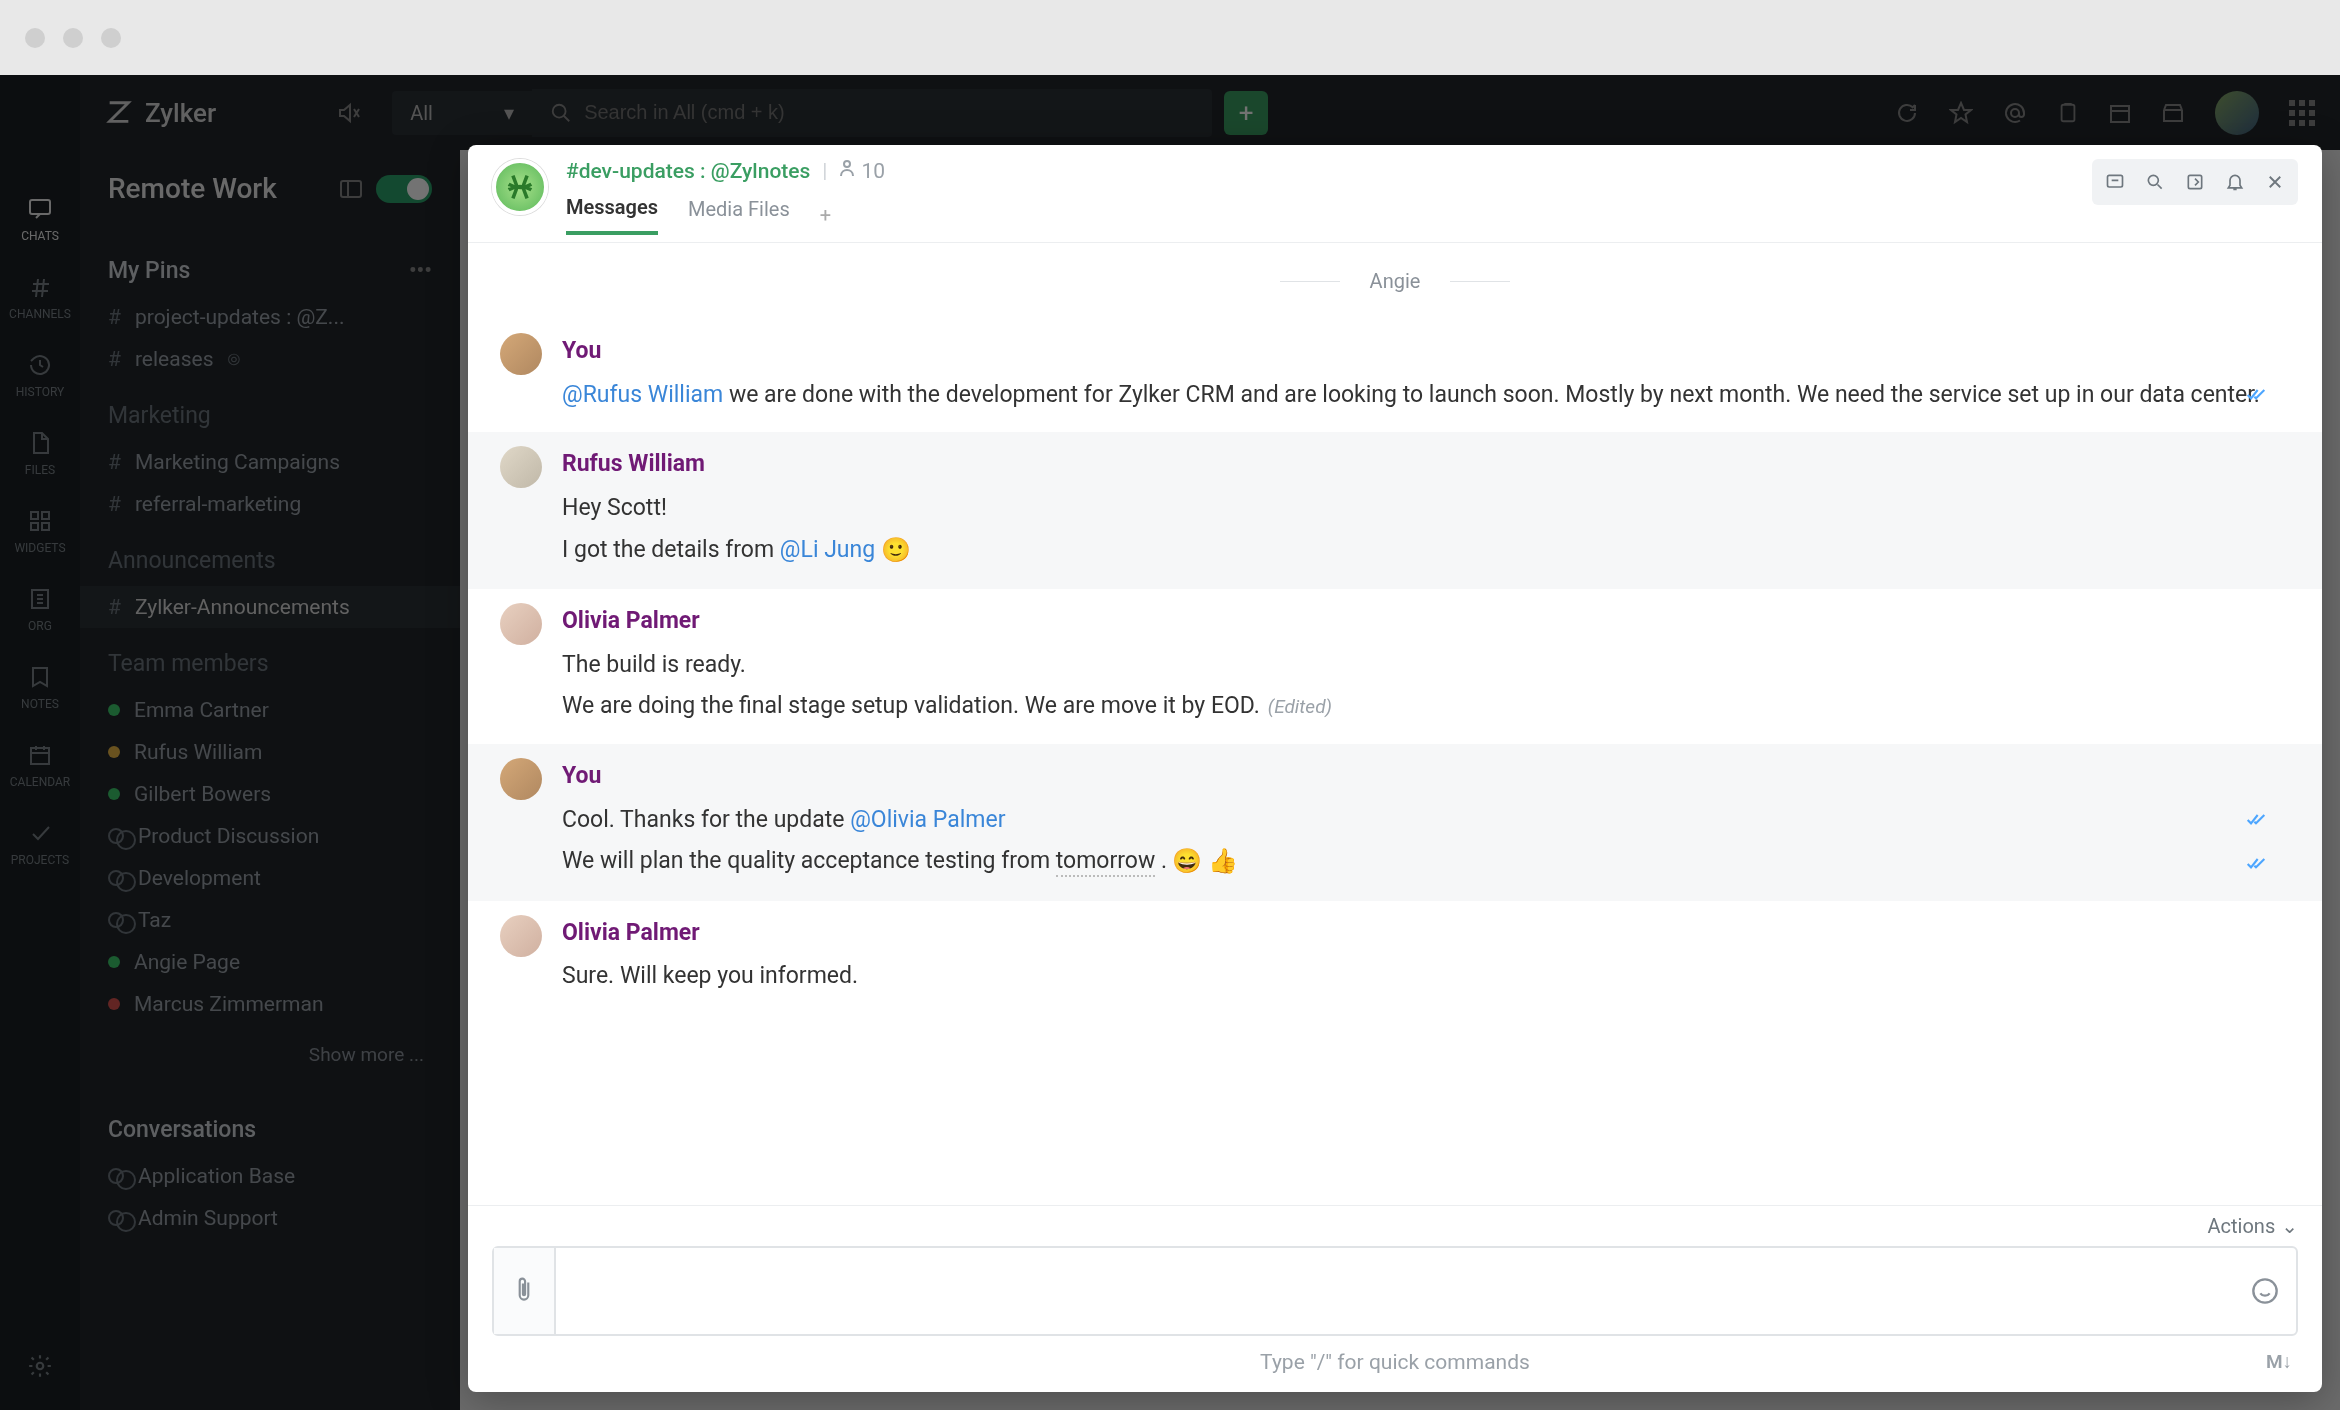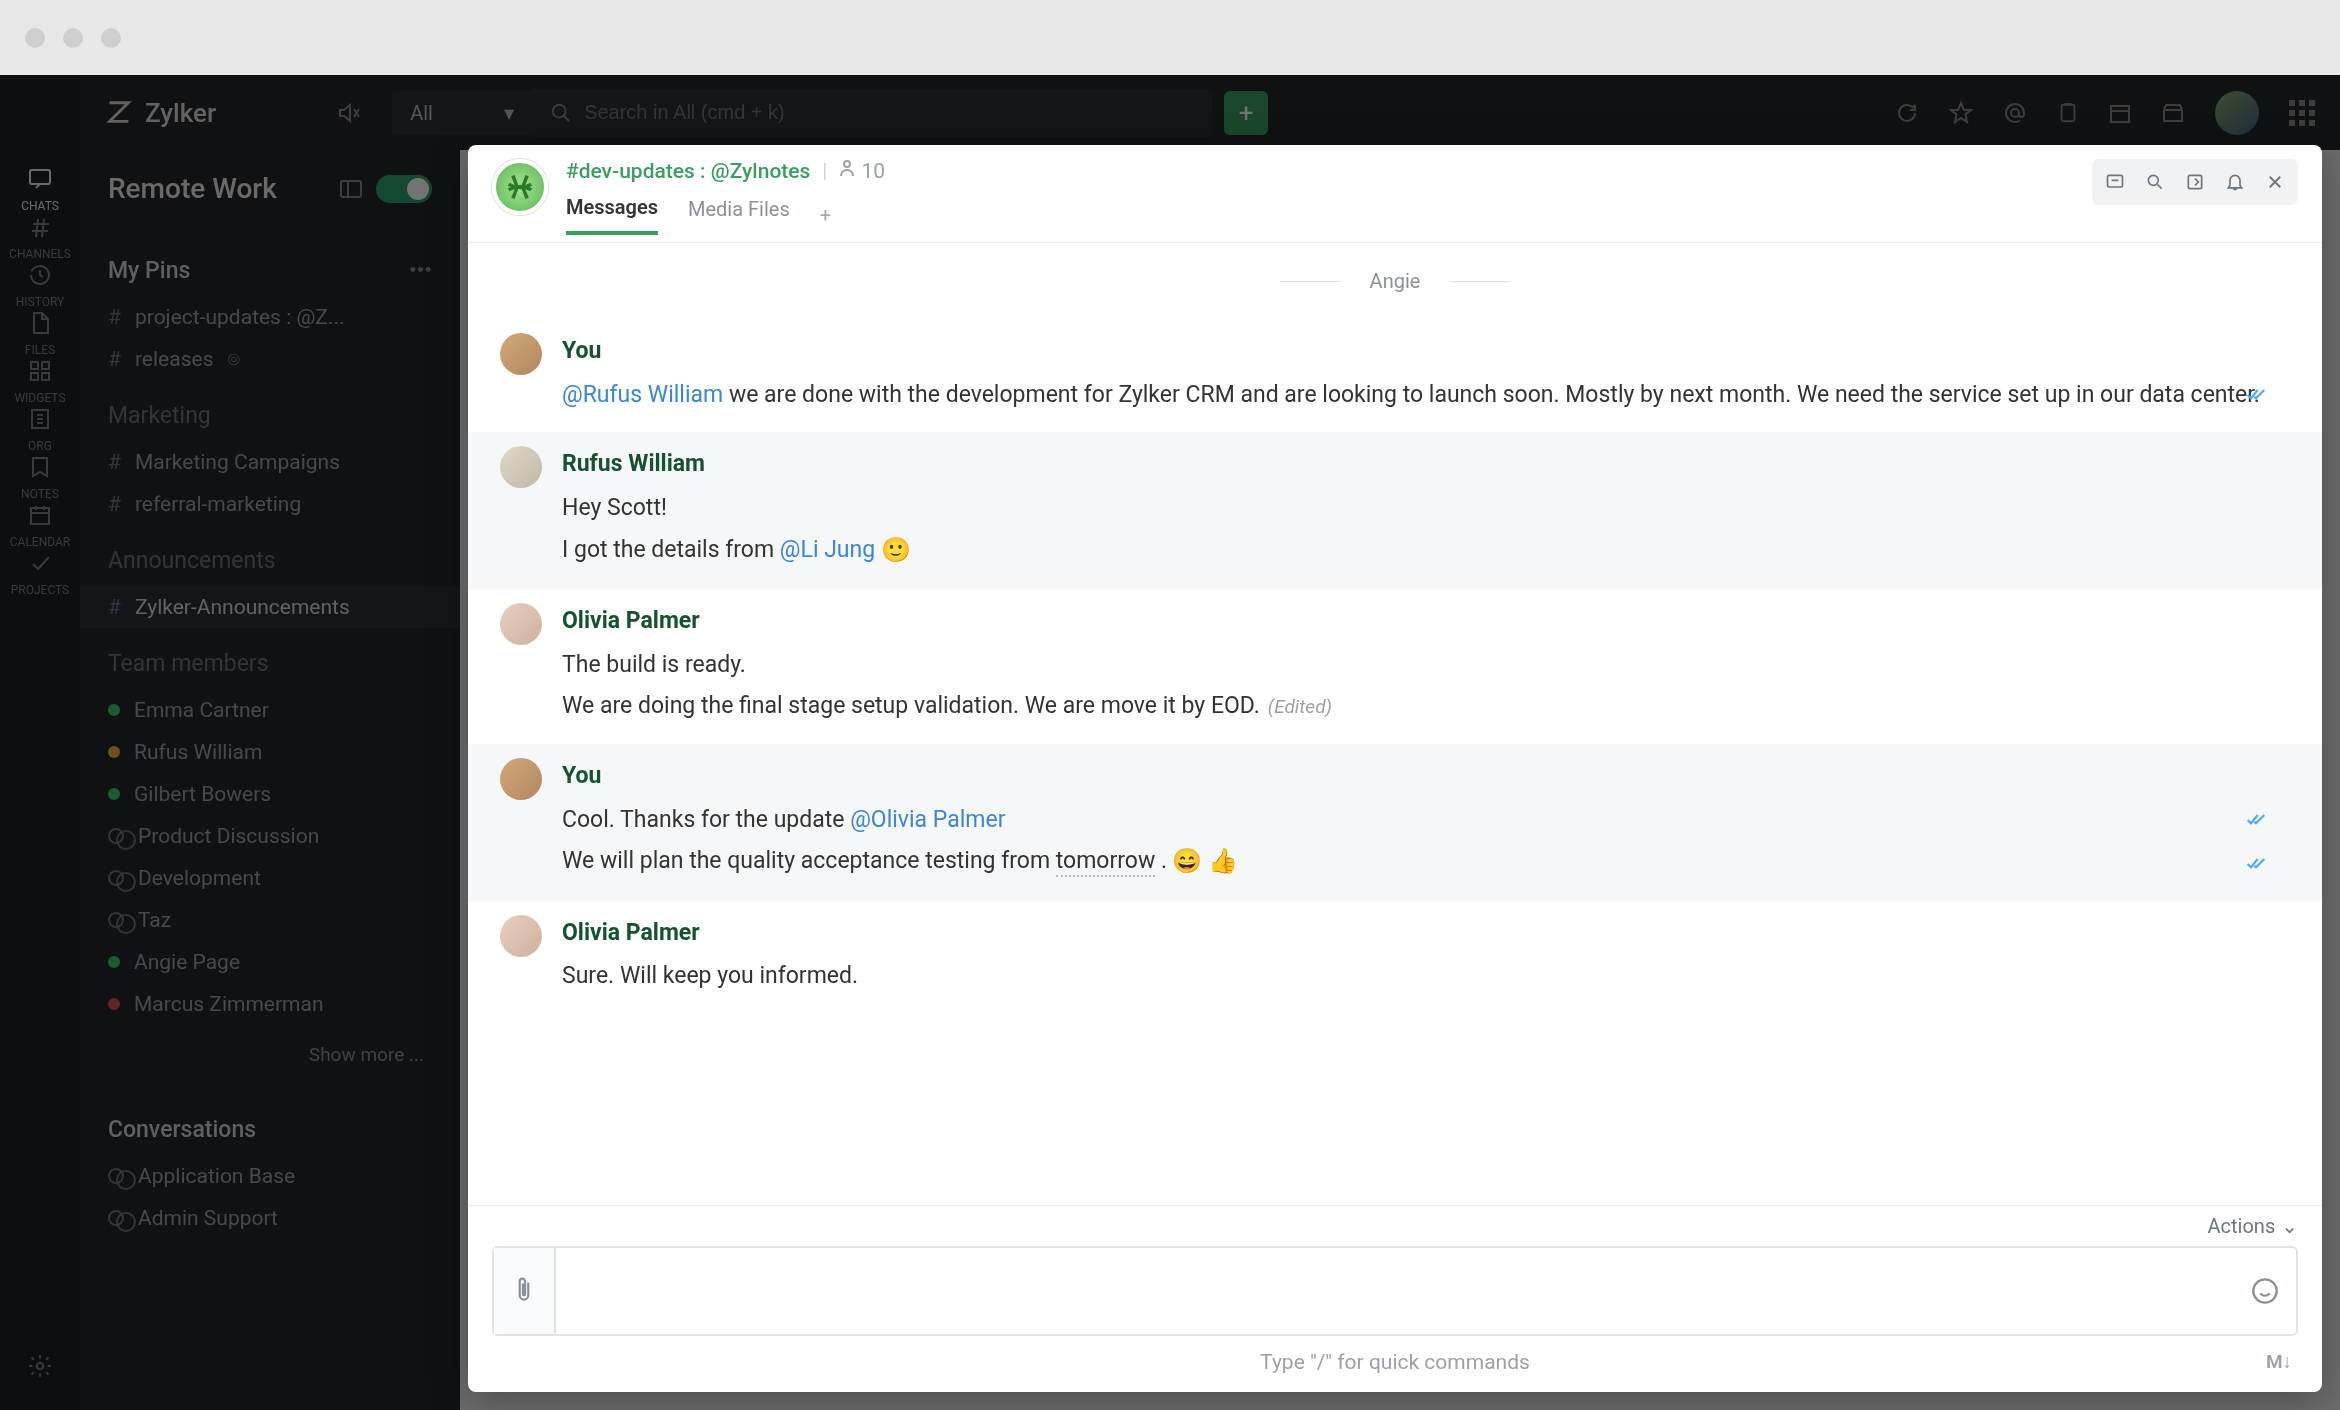--- a/index.html
+++ b/index.html
@@ -5,21 +5,21 @@
 * { box-sizing: border-box; margin: 0; padding: 0; }
 html, body { width: 2340px; height: 1410px; font-family: -apple-system, BlinkMacSystemFont, "Segoe UI", Roboto, sans-serif; overflow: hidden; background: #f0f0f0; }
 
 .window-chrome { height: 75px; background: #e8e8e8; display: flex; align-items: center; padding: 0 25px; gap: 18px; }
 .window-dot { width: 20px; height: 20px; border-radius: 50%; background: #cfcfcf; }
 
 .app { position: relative; height: calc(1410px - 75px); display: flex; }
 
 .dim-overlay { position: absolute; inset: 0; background: rgba(0,0,0,0.55); z-index: 5; pointer-events: none; }
 
-.icon-rail { width: 80px; background: #1b2024; display: flex; flex-direction: column; align-items: center; padding-top: 20px; position: relative; z-index: 1; }
+.icon-rail { width: 80px; background: #1b2024; display: flex; flex-direction: column; align-items: center; padding-top: 20px; gap: 30px; position: relative; z-index: 1; }
 .rail-item { display: flex; flex-direction: column; align-items: center; color: #7a8288; font-size: 12px; cursor: pointer; gap: 6px; }
 .rail-item.active { color: #e8e8e8; }
 .rail-icon { width: 28px; height: 28px; display: flex; align-items: center; justify-content: center; }
 .rail-settings { margin-top: auto; margin-bottom: 30px; }
 
 .topbar { position: absolute; top: 0; left: 80px; right: 0; height: 75px; background: #22272c; display: flex; align-items: center; padding: 0 25px; z-index: 2; }
 .brand { display: flex; gap: 12px; color: #d8d8d8; font-size: 26px; font-weight: 500; margin-right: 120px; }
 .brand-logo { width: 28px; height: 28px; display:inline-flex; }
 .mute-icon { color: #888; margin-right: 30px; }
 .scope-select { background: #2b3136; color: #bbb; border: none; padding: 10px 18px; border-radius: 4px 0 0 4px; font-size: 20px; min-width: 140px; display:flex; align-items:center; justify-content:space-between; }
@@ -78,21 +78,21 @@
 .header-action-group { display:flex; gap:2px; background:#f0f2f4; border-radius:6px; padding:4px; }
 
 .messages { flex:1; overflow-y:auto; padding: 0; }
 .date-divider { display:flex; align-items:center; justify-content:center; padding: 26px 0; color:#8a9199; font-size:20px; gap: 30px; }
 .date-divider::before, .date-divider::after { content:''; flex:0 0 60px; height:1px; background:#e0e3e6; }
 
 .msg { display:flex; padding: 14px 32px; gap: 20px; position:relative; }
 .msg.grey { background: #f6f7f8; }
 .msg-avatar { width: 42px; height: 42px; border-radius:50%; flex-shrink:0; background: linear-gradient(135deg,#c8b8a0,#a89880); background-size:cover; }
 .msg-body { flex:1; font-size: 23px; color: #333; line-height: 1.55; }
-.msg-author { font-weight: 700; color: #14532d; margin-bottom: 8px; font-size: 23px; }
+.msg-author { font-weight: 700; color: #701a75; margin-bottom: 8px; font-size: 23px; }
 .msg-text { margin-bottom: 6px; }
 .mention { color: #3a86d8; }
 .edited { color: #9aa1a8; font-style: italic; font-size: 19px; margin-left: 8px; }
 .emoji { font-size: 24px; vertical-align: middle; }
 .underline-dotted { border-bottom: 2px dotted #bbb; padding-bottom:1px; }
 .read-ticks { position:absolute; right: 24px; bottom: 10px; color:#4da6ff; font-size:18px; }
 .read-ticks svg { width:20px; height:14px; }
 
 .chat-bottom { border-top: 1px solid #eceef0; }
 .actions-row { display:flex; justify-content:flex-end; padding: 8px 24px; color:#6e777e; font-size:20px; align-items:center; gap:6px; cursor:pointer; }

